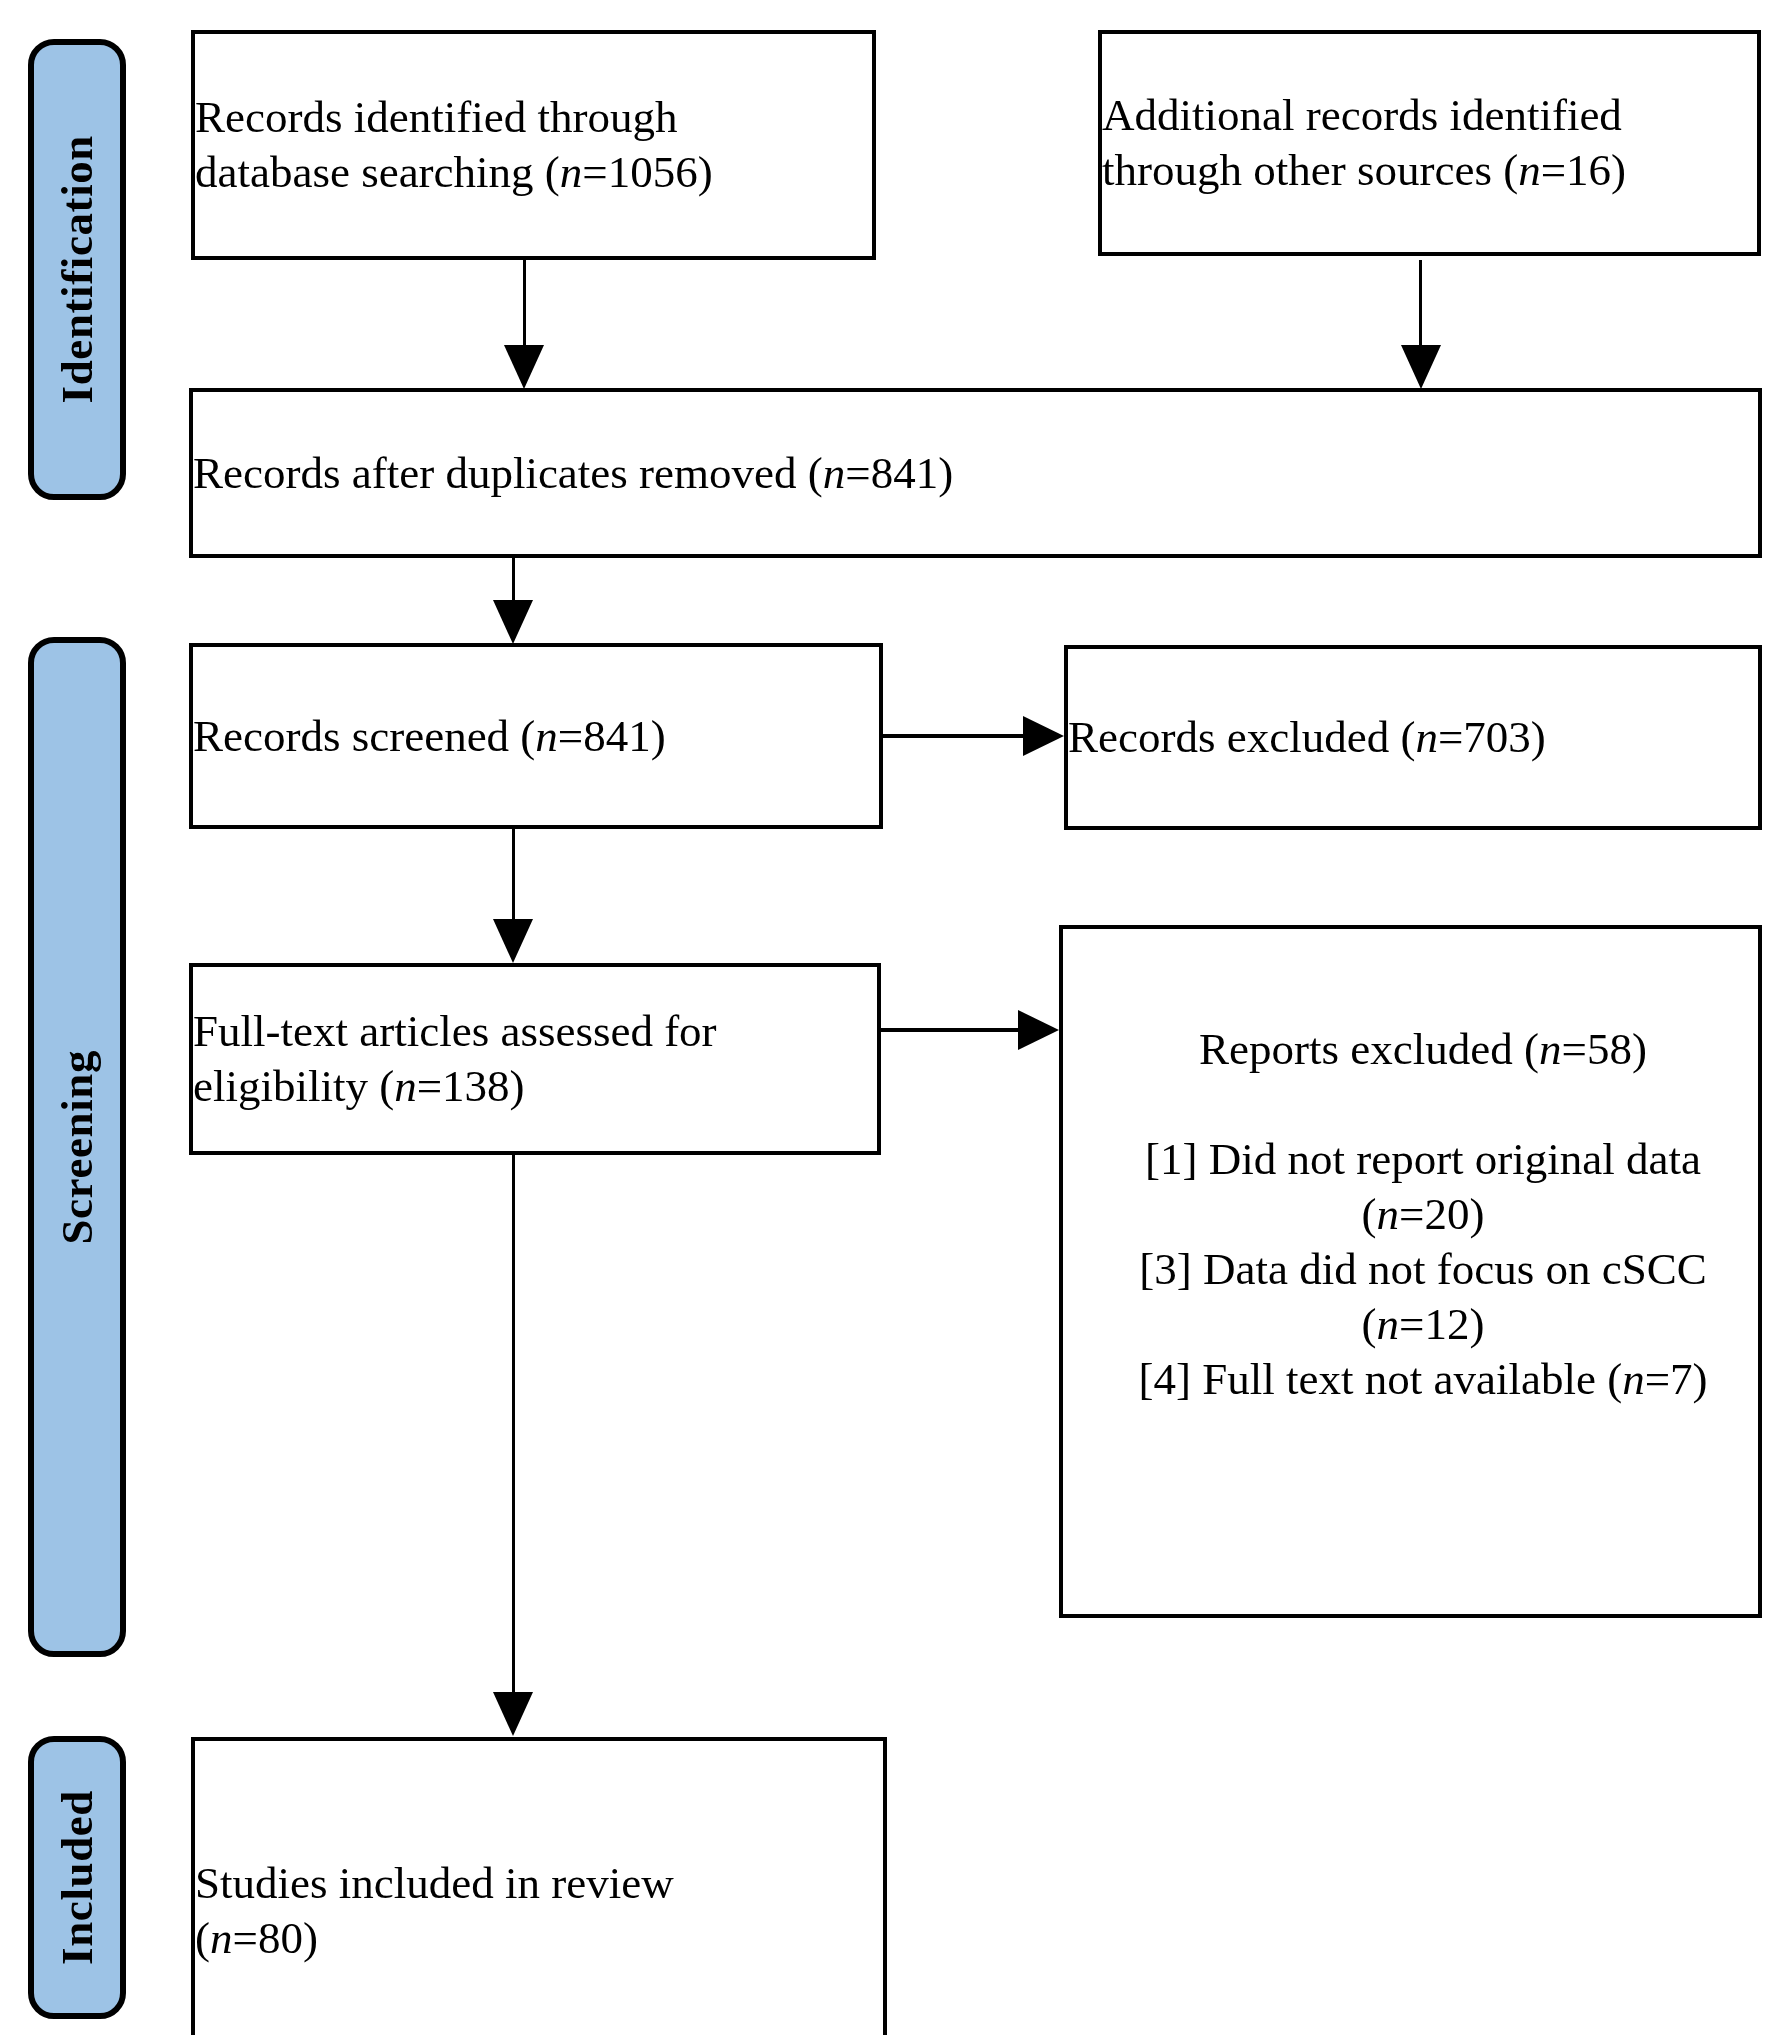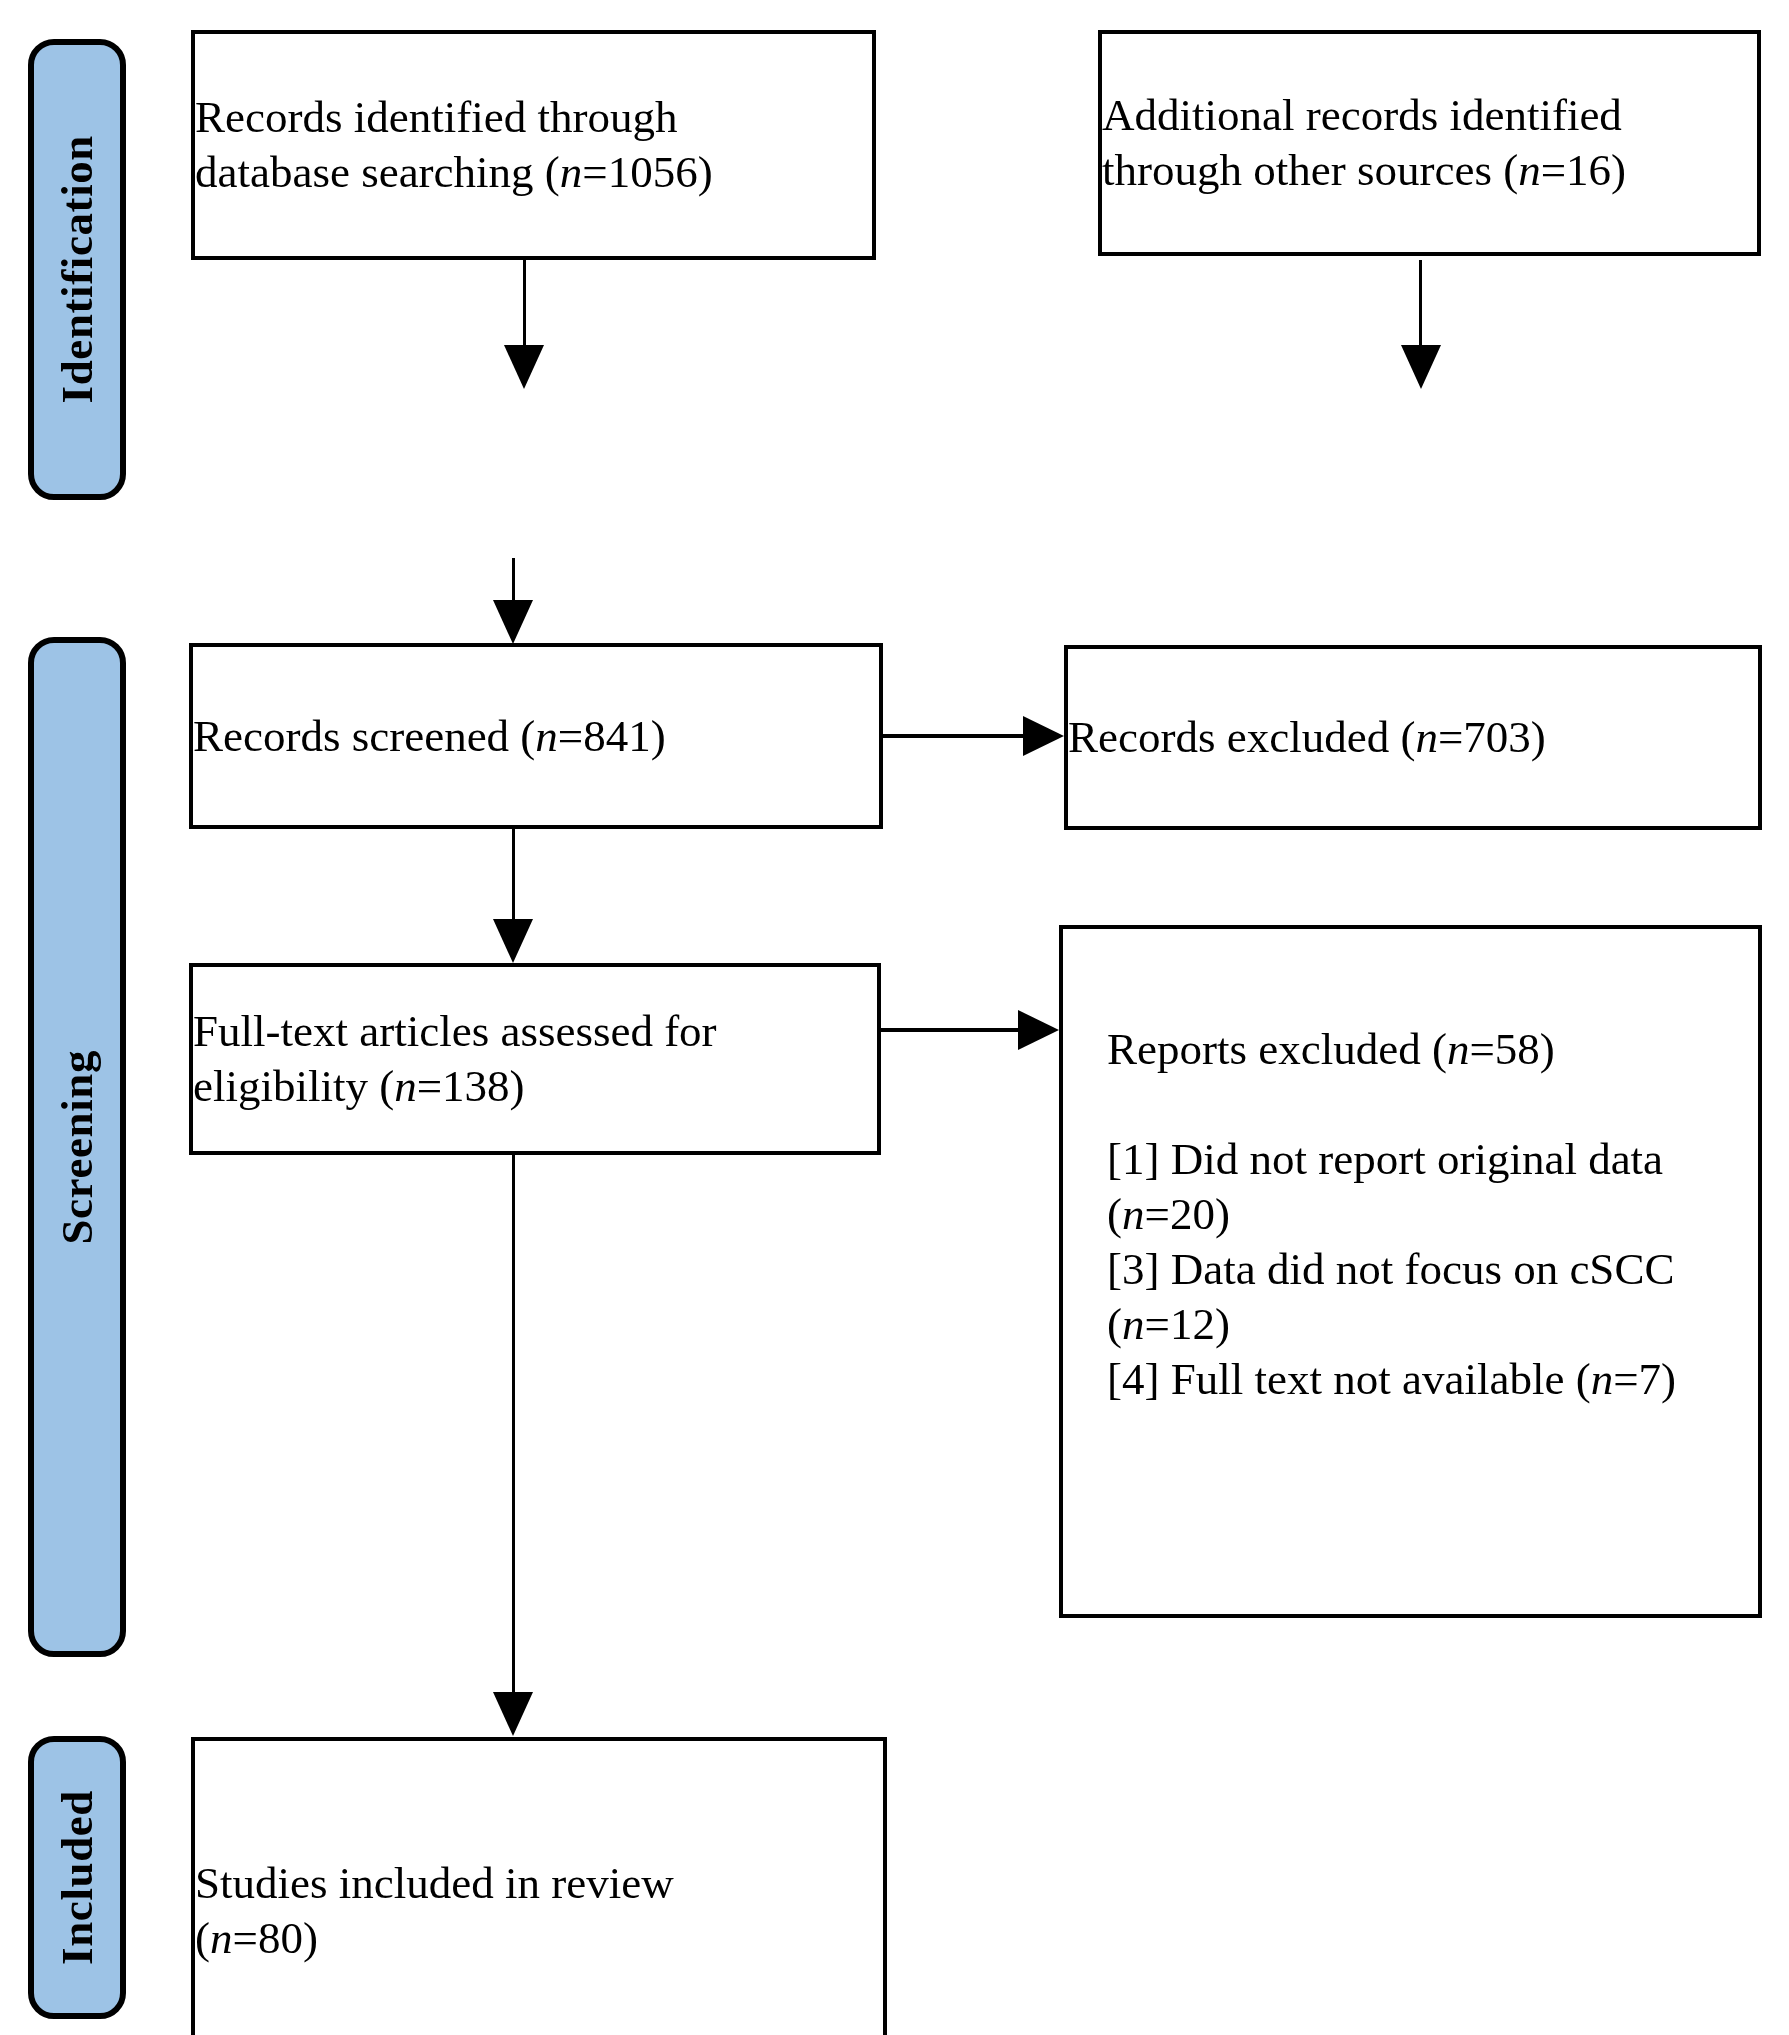--- a/index.html
+++ b/index.html
@@ -50,20 +50,21 @@
     font-size: 45px;
     line-height: 55px;
     white-space: pre-line;
     padding-right: 19px;
   }
   .box-col {
     display: block;
     padding-top: 93px;
     padding-left: 44px;
     padding-right: 19px;
+    text-align: center;
   }
   .box-col .box-text { padding-left: 0; padding-right: 0; }
   .line-spacer { height: 55px; }
 
   
   .vline { position: absolute; width: 3.1px; background: var(--stroke); }
   .hline { position: absolute; height: 3.8px; background: var(--stroke); }
   .head-down {
     position: absolute; width: 0; height: 0;
     border-left: 20px solid transparent;
@@ -95,20 +96,23 @@
 
   <div class="box" style="left:191px; top:30px; width:685px; height:230px;">
     <div class="box-text">Records identified through
 database searching (<i>n</i>=1056)</div>
   </div>
   <div class="box" style="left:1098px; top:30px; width:663px; height:226px;">
     <div class="box-text">Additional records identified
 through other sources (<i>n</i>=16)</div>
   </div>
 
+  <div class="box" style="left:189px; top:388px; width:1573px; height:170px;">
+    <div class="box-text">Records after duplicates removed (<i>n</i>=841)</div>
+  </div>
 
   <div class="box" style="left:189px; top:643px; width:694px; height:186px;text-align:center;">
     <div class="box-text">Records screened (<i>n</i>=841)</div>
   </div>
   <div class="box" style="left:1064px; top:645px; width:698px; height:185px;">
     <div class="box-text">Records excluded (<i>n</i>=703)</div>
   </div>
 
   <div class="box" style="left:189px; top:963px; width:692px; height:192px;">
     <div class="box-text">Full-text articles assessed for

